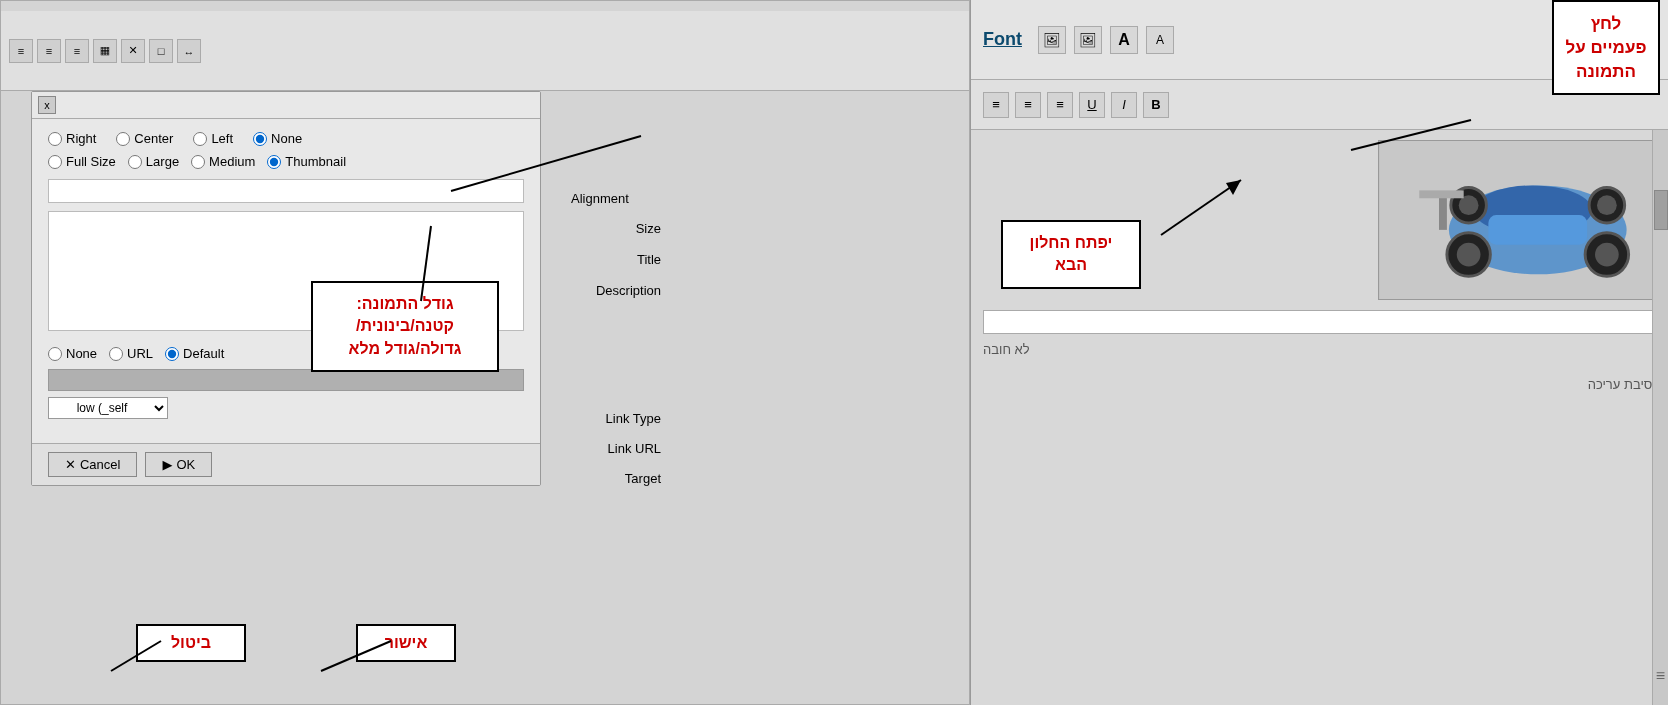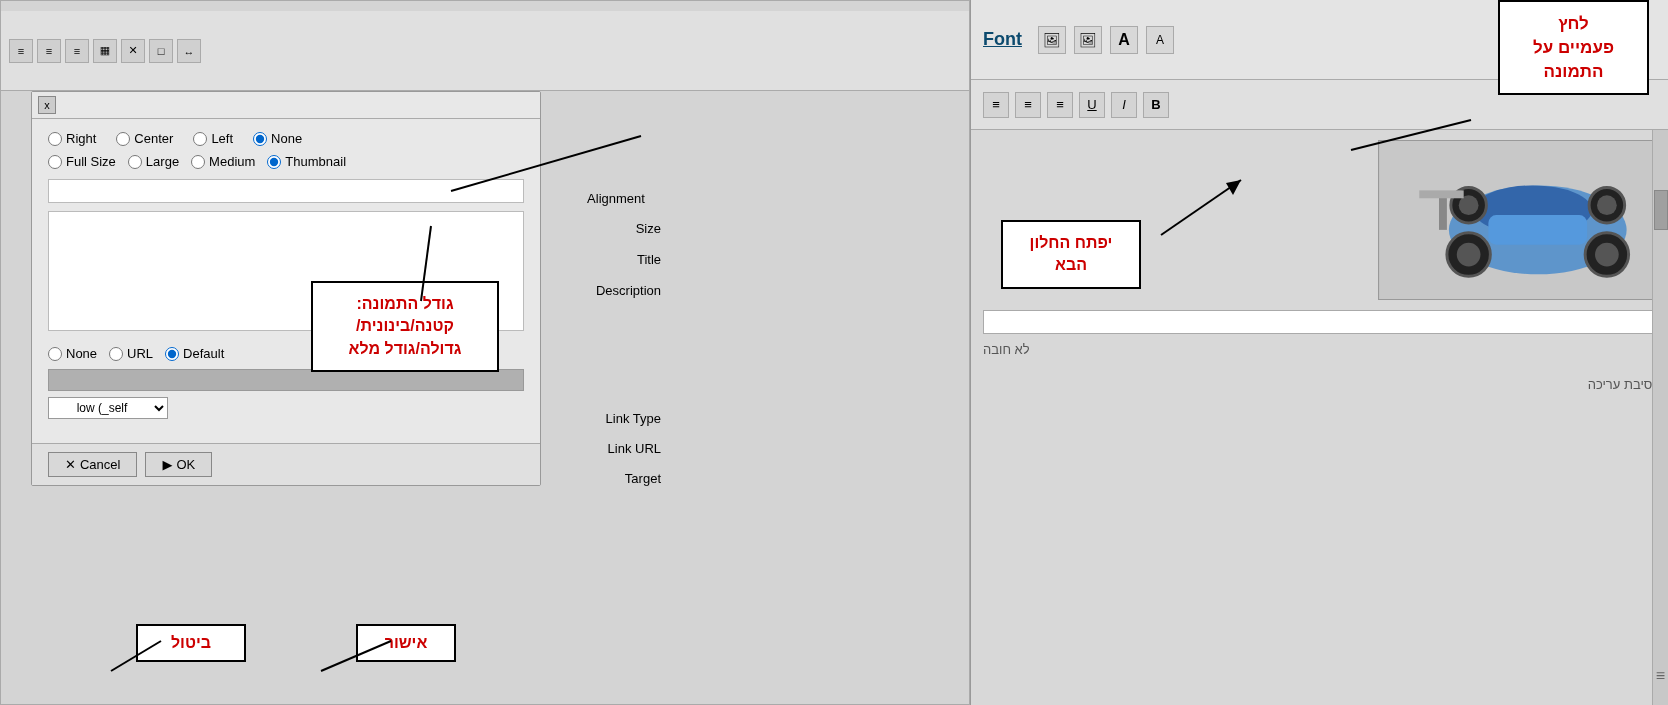--- a/index.html
+++ b/index.html
@@ -469,21 +469,21 @@
           <span>Cancel</span>
         </button>
         <button class="btn-ok">
           <span>▶</span>
           <span>OK</span>
         </button>
       </div>
     </div>
 
     <div style="position:absolute; top: 182px; left: 570px; width: 90px;">
-      <div style="height:30px; display:flex; align-items:center; justify-content:center;">
+      <div style="height:30px; display:flex; align-items:center; justify-content:flex-start;">
         <span>Alignment</span>
       </div>
       <div style="height:30px; display:flex; align-items:center; justify-content:flex-end;">
         <span>Size</span>
       </div>
       <div style="height:32px; display:flex; align-items:center; justify-content:flex-end;">
         <span>Title</span>
       </div>
       <div style="height:128px; display:flex; align-items:flex-start; justify-content:flex-end; padding-top:8px;">
         <span>Description</span>
@@ -591,21 +591,21 @@
       </div>
 
       <div class="sidebar-scrollbar">
         <div class="scrollbar-thumb"></div>
 
         <div style="position:absolute; bottom: 20px; font-size:16px; color:#666;">≡</div>
       </div>
 
     </div>
 
-    <div class="annotation-box" style="position:absolute; top: 0px; right: 19px; width: 151px; padding: 10px; font-size: 17px;">
+    <div class="annotation-box" style="position:absolute; top: 0px; right: 8px; width: 108px; padding: 10px; font-size: 17px;">
       <span style="white-space:pre-line;">לחץ
 פעמיים על
 התמונה</span>
     </div>
 
     <div class="annotation-box" style="position:absolute; top: 220px; left: 30px; width: 140px; padding: 10px; font-size: 16px;">
       <span style="white-space:pre-line;">יפתח החלון
 הבא</span>
     </div>
 

